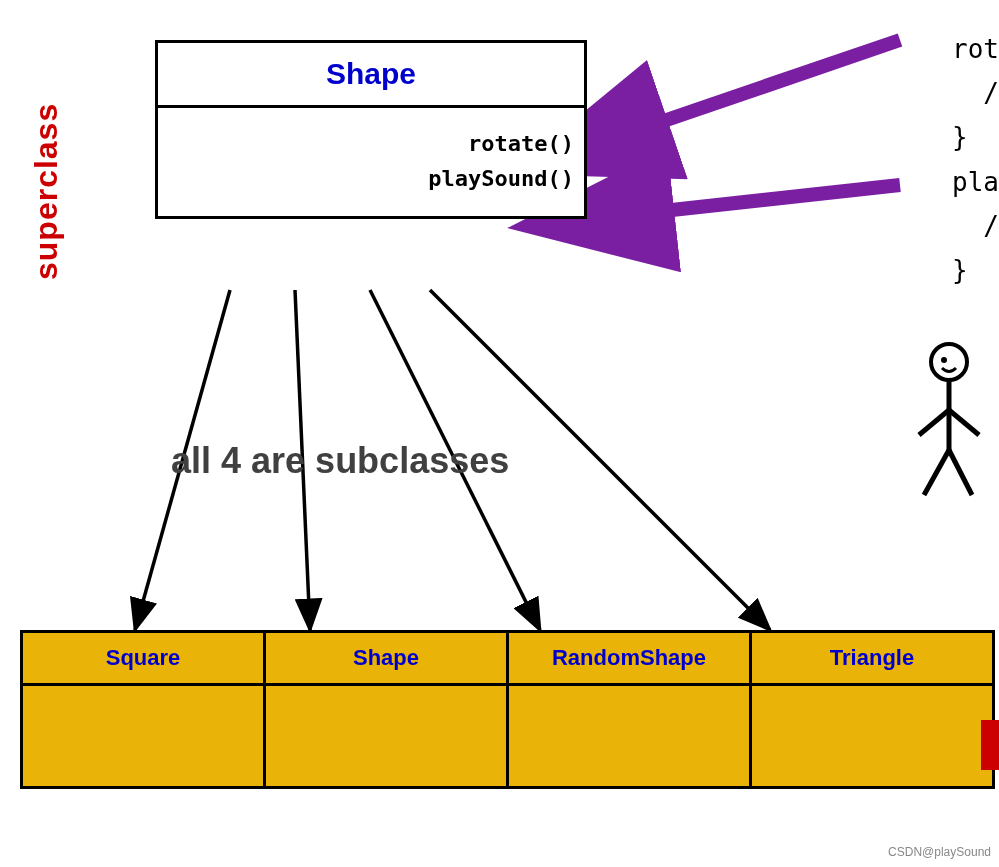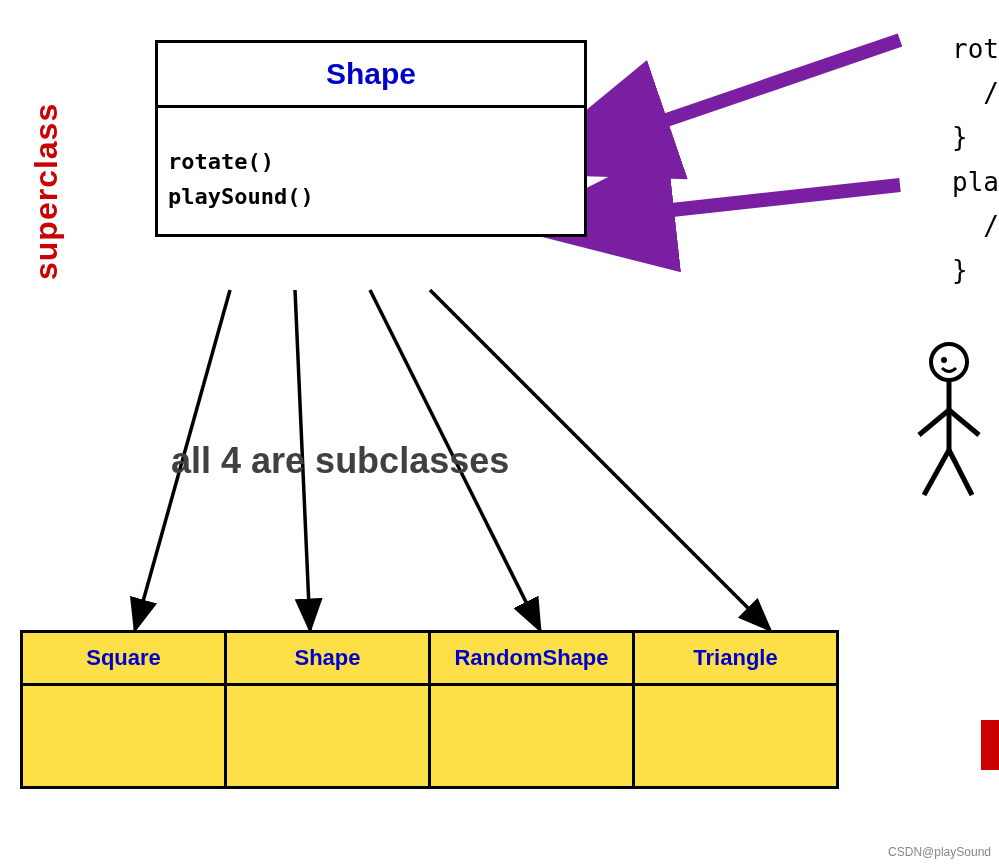--- a/index.html
+++ b/index.html
@@ -46,22 +46,22 @@
     .shape-box-title {
       text-align: center;
       padding: 14px 10px;
       border-bottom: 3px solid #000;
       font-size: 30px;
       font-weight: bold;
       color: #0000cc;
     }
 
     .shape-box-methods {
-      text-align: left;
-      padding: 36px 10px 20px;
+      text-align: right;
+      padding: 18px 10px 20px;
       font-size: 22px;
       font-weight: bold;
       color: #000;
       line-height: 1.6;
       font-family: monospace;
     }
 
     
     .subclasses-label {
       position: absolute;
@@ -76,23 +76,23 @@
     
     .subclass-boxes {
       position: absolute;
       left: 20px;
       top: 630px;
       display: flex;
       gap: 0;
     }
 
     .subclass-box {
-      width: 207px;
+      width: 246px;
       border: 3px solid #000;
-      background: #fde047;
+      background: #eab308;
       margin-right: -3px;
     }
 
     .subclass-box-title {
       text-align: center;
       padding: 12px 6px;
       border-bottom: 3px solid #000;
       font-size: 22px;
       font-weight: bold;
       color: #0000cc;

